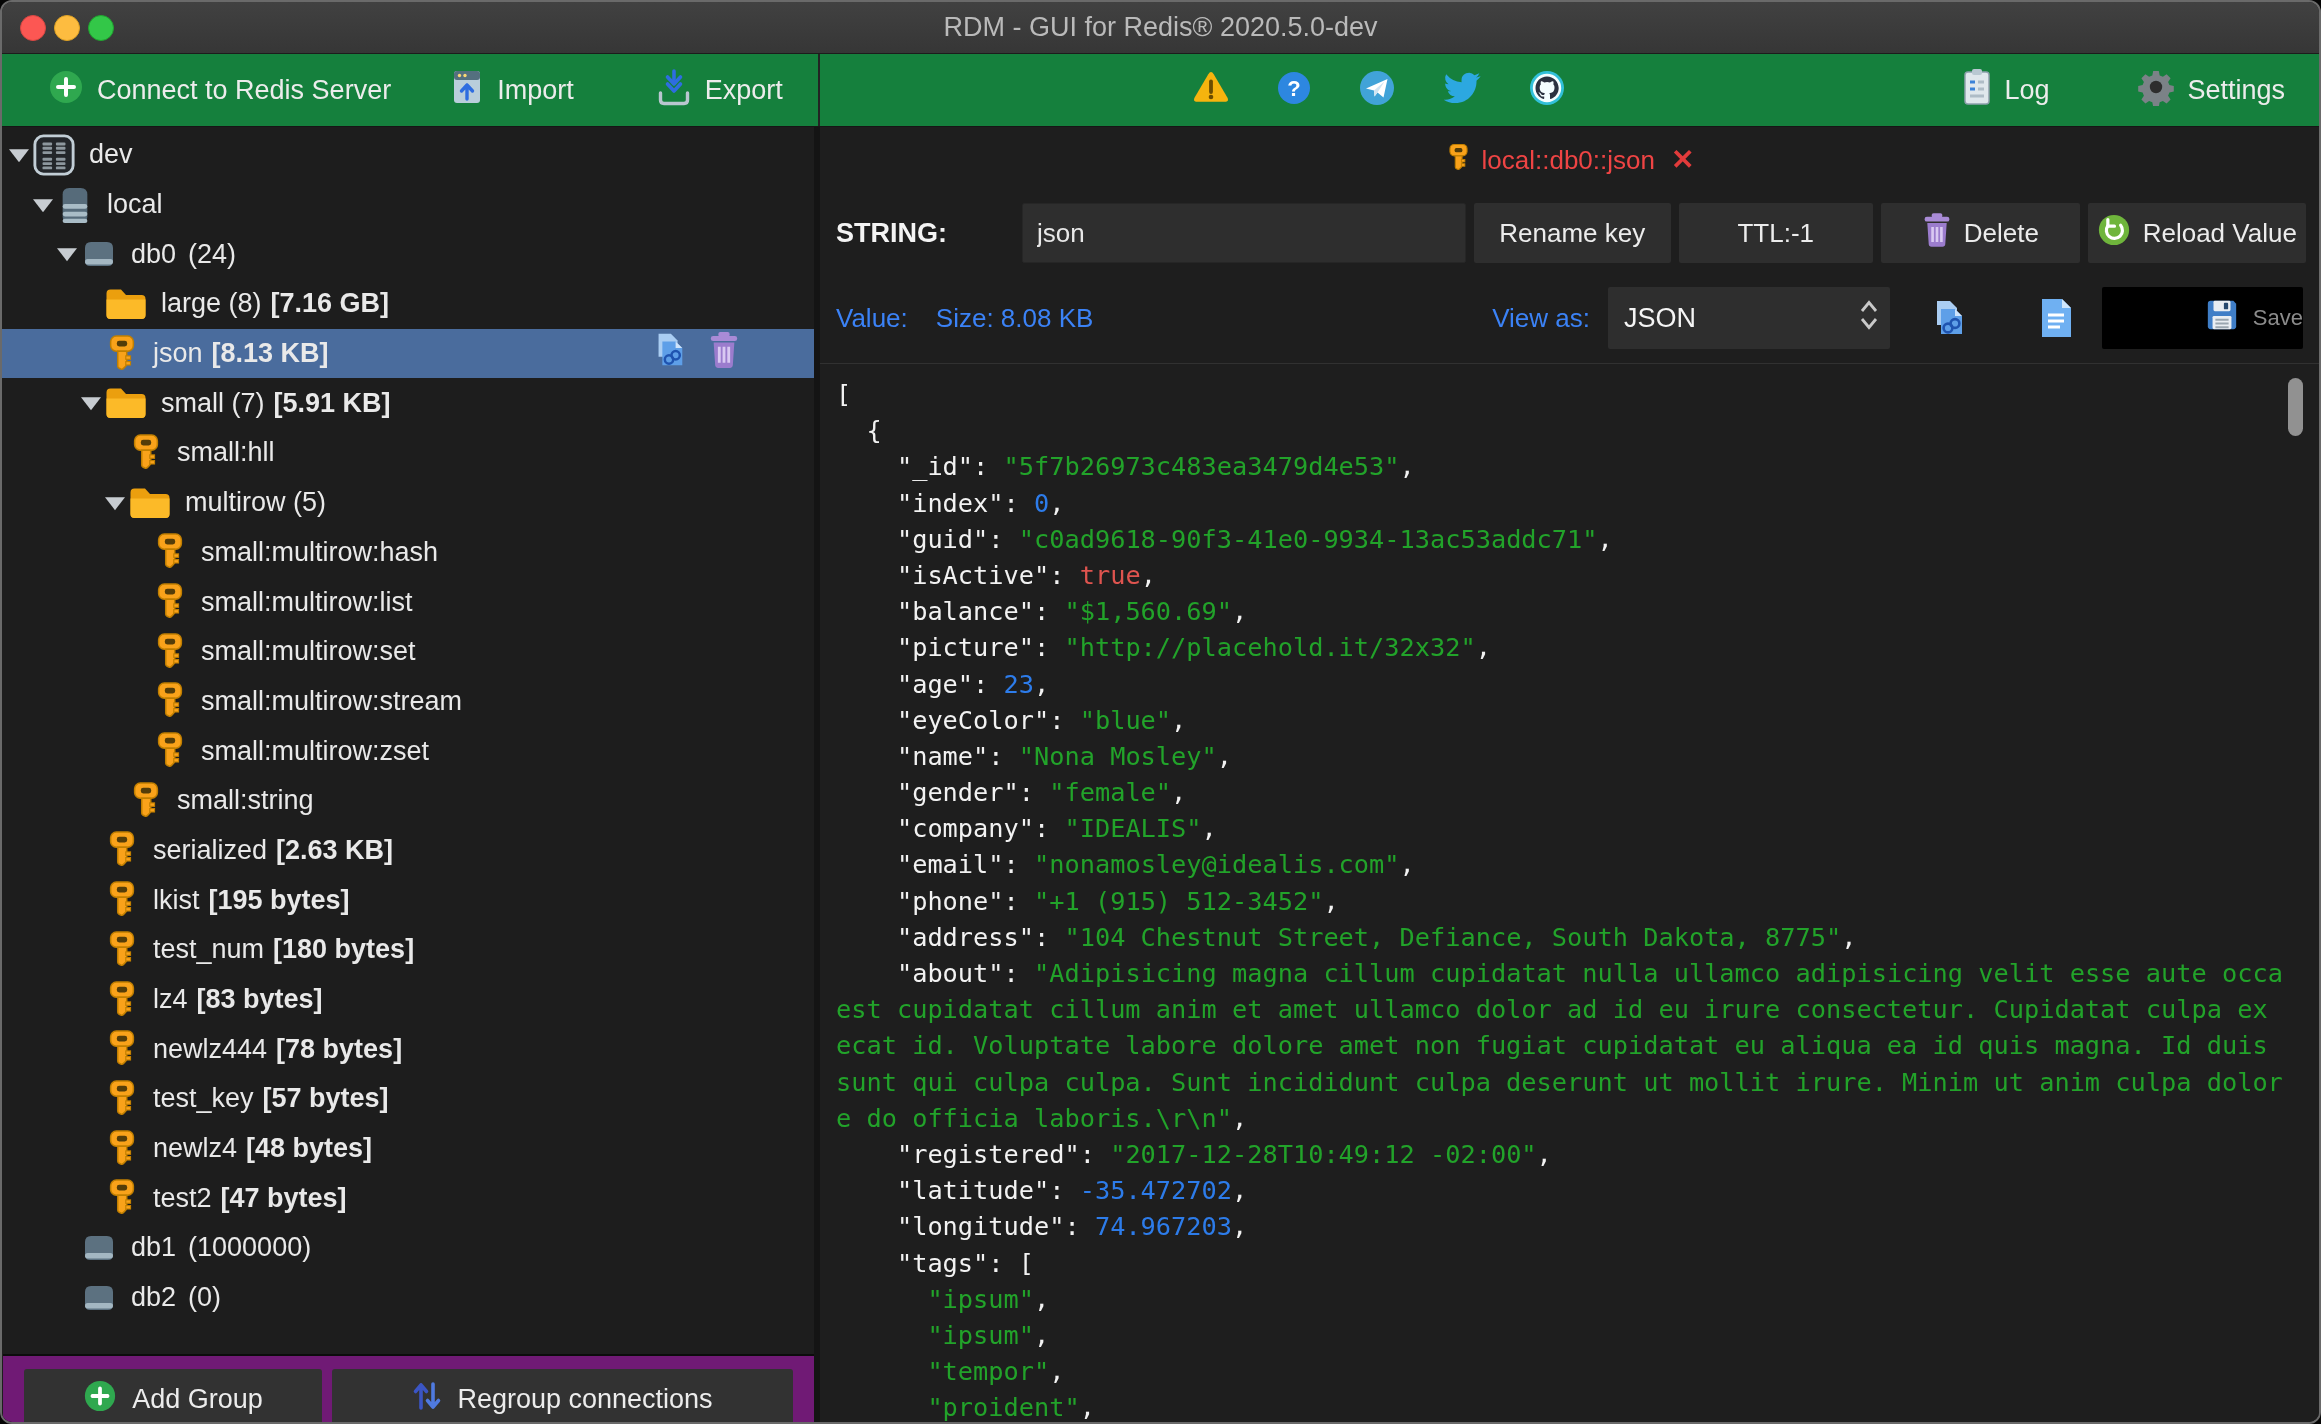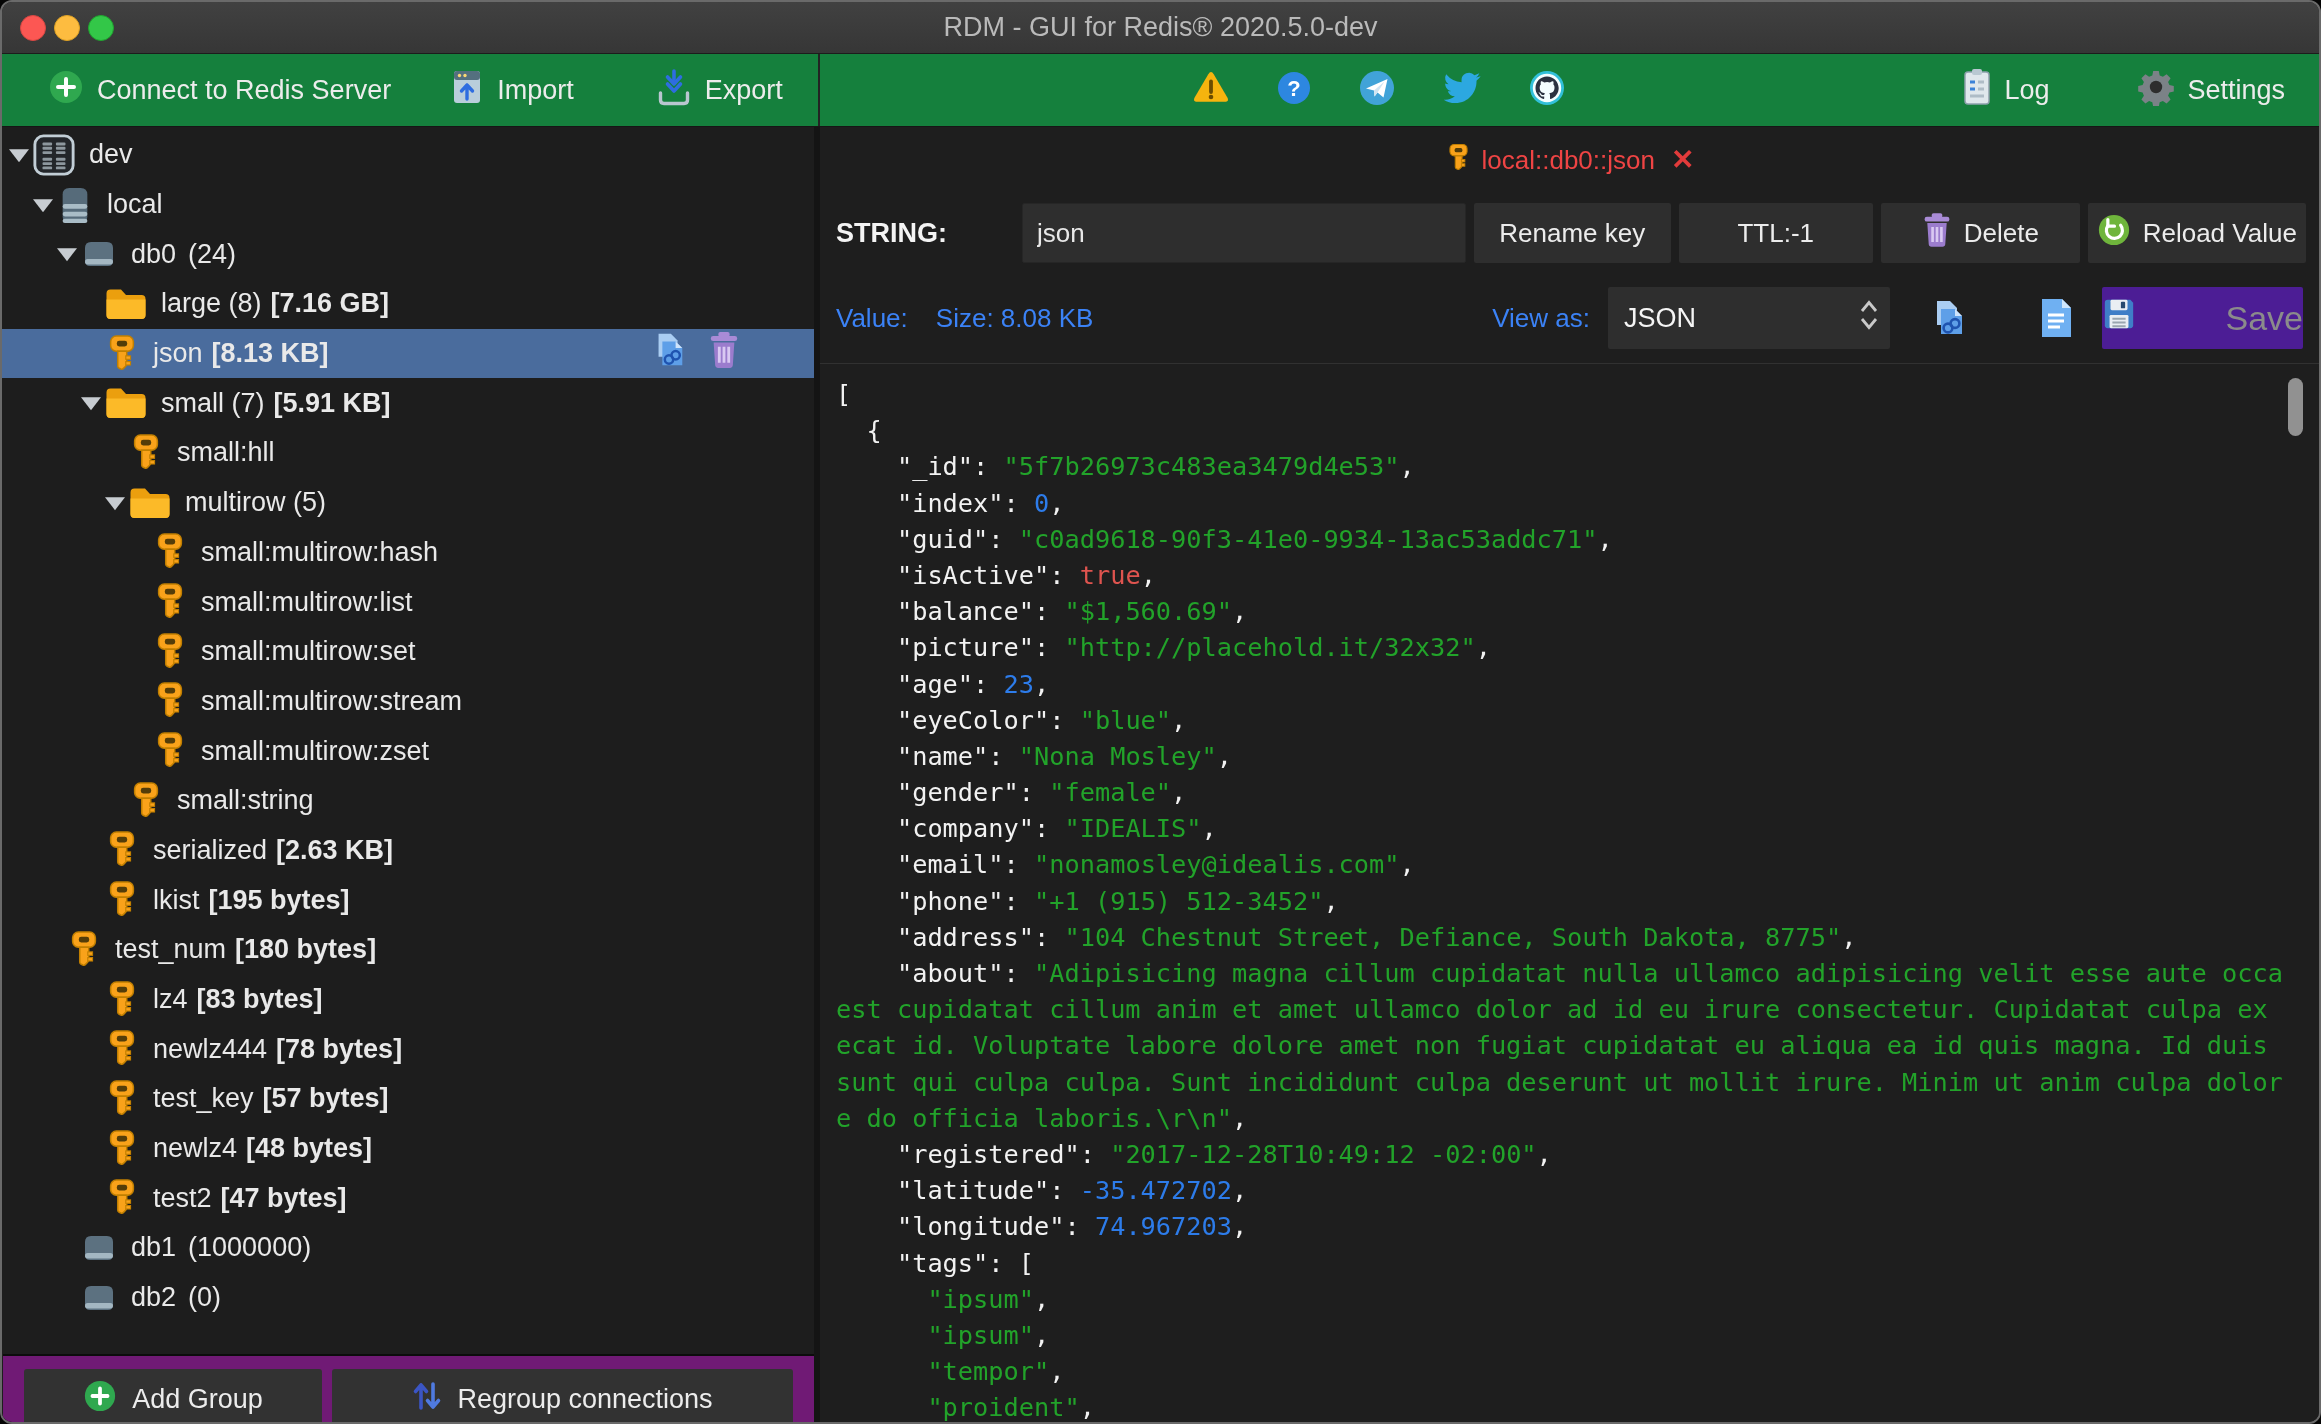--- a/index.html
+++ b/index.html
@@ -59,22 +59,22 @@
   .b-rename{width:198px}.b-ttl{width:196px}.b-delete{width:200px}.b-reload{width:220px}
   .valrow{flex:0 0 90px;display:flex;align-items:center;padding:0 16px}
   .vlabel,.vsize,.viewas{color:#3b82f6;font-size:26px}
   .vsize{margin-left:28px}
   .viewas{margin-left:auto;margin-right:18px}
   .dropdown{width:282px;height:62px;background:#2e2e2e;border-radius:2px;display:flex;align-items:center;
     padding:0 10px 0 16px;color:#f5f5f5;font-size:27px}
   .dropdown .dtext{flex:1}
   .vicon{display:flex;margin-left:38px}
   .vicon2{margin-left:70px}
-  .savebtn{margin-left:28px;width:201px;height:62px;background:#4c1d95;border-radius:2px;display:flex;
-    align-items:center;justify-content:space-between;gap:14px;color:#8b8b8b;font-size:34px}
+  .savebtn{margin-left:28px;width:201px;height:62px;background:#000000;border-radius:2px;display:flex;
+    align-items:center;justify-content:flex-end;gap:14px;color:#8b8b8b;font-size:22px}
   
   .editor{flex:1;position:relative;padding:13px 0 0 16px;font-family:"DejaVu Sans Mono",monospace;
     font-size:25.3px;line-height:36.2px;overflow:hidden;border-top:1px solid #313131}
   .line{white-space:pre;height:36.2px}
   .tk,.tp{color:#f2f2f2}
   .ts{color:#22a32a}
   .tn{color:#2d7cea}
   .tb{color:#df544f}
   .vscroll{position:absolute;right:16px;top:14px;width:15px;height:58px;border-radius:8px;background:#919191}
 </style>
@@ -379,21 +379,21 @@
                 <rect x="7" y="2" width="24" height="16" rx="6" fill="#f9a21a" stroke="#c17f00" stroke-width="1.6"></rect>
                 <rect x="13.5" y="7" width="11" height="6" rx="2.6" fill="#543d09"></rect>
                 <path d="M14.5 18 h9.5 v13 q0 1.8-1.2 3 l-2.2 2.2 q-1.2 1.2-2.8 .6 l-1.8-.8 q-1.5-.7-1.5-2.3 z" fill="#f9a21a" stroke="#c17f00" stroke-width="1.6"></path>
                 <rect x="23" y="23" width="5" height="3.6" fill="#f9a21a" stroke="#c17f00" stroke-width="1.2"></rect>
                 <rect x="23" y="29" width="5" height="3.6" fill="#f9a21a" stroke="#c17f00" stroke-width="1.2"></rect>
               </svg>
             </span>
             <span class="tlabel">lkist</span>
             <span class="tsize">[195 bytes]</span>
           </div>
-          <div class="trow" style="padding-left: 64px;">
+          <div class="trow" style="padding-left: 102px;">
             <span class="ticon">
               <svg width="36" height="40" viewBox="0 0 38 42">
                 <rect x="7" y="2" width="24" height="16" rx="6" fill="#f9a21a" stroke="#c17f00" stroke-width="1.6"></rect>
                 <rect x="13.5" y="7" width="11" height="6" rx="2.6" fill="#543d09"></rect>
                 <path d="M14.5 18 h9.5 v13 q0 1.8-1.2 3 l-2.2 2.2 q-1.2 1.2-2.8 .6 l-1.8-.8 q-1.5-.7-1.5-2.3 z" fill="#f9a21a" stroke="#c17f00" stroke-width="1.6"></path>
                 <rect x="23" y="23" width="5" height="3.6" fill="#f9a21a" stroke="#c17f00" stroke-width="1.2"></rect>
                 <rect x="23" y="29" width="5" height="3.6" fill="#f9a21a" stroke="#c17f00" stroke-width="1.2"></rect>
               </svg>
             </span>
             <span class="tlabel">test_num</span>

